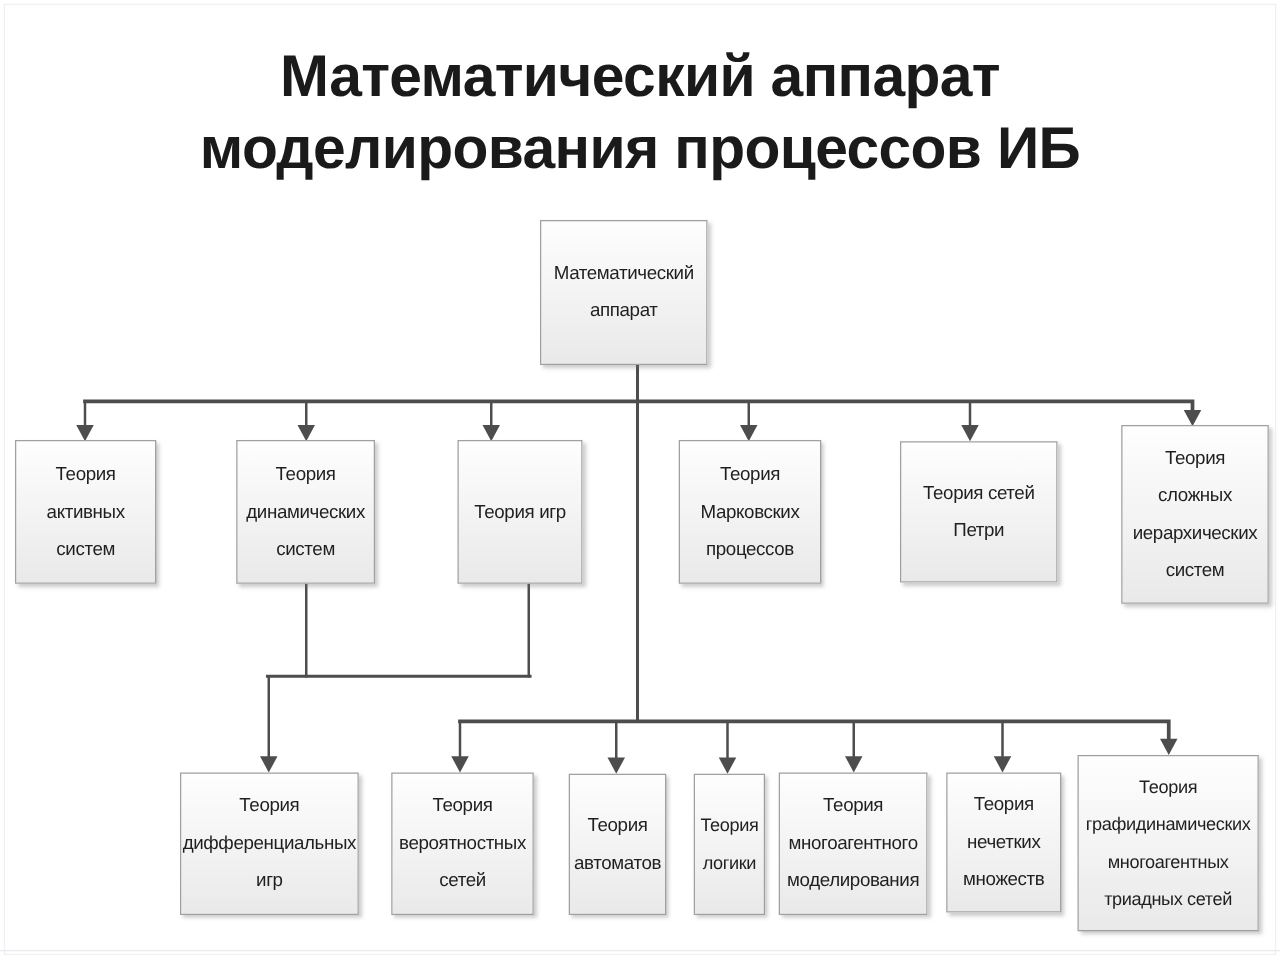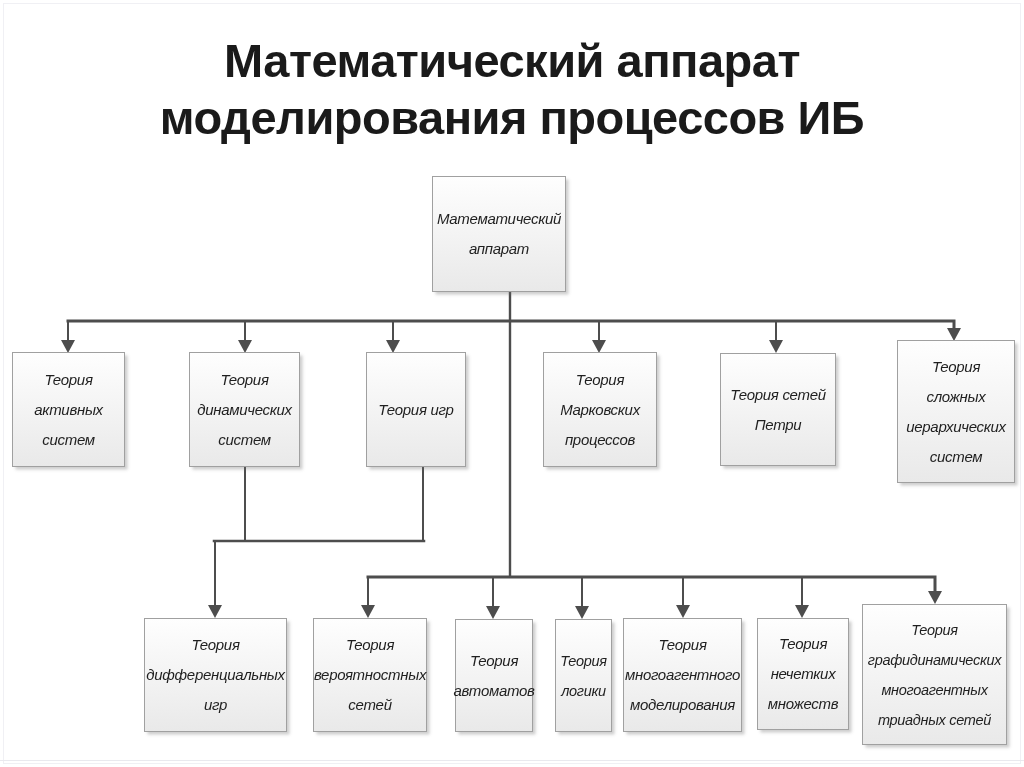--- a/index.html
+++ b/index.html
@@ -45,21 +45,20 @@
     position: absolute;
     display: flex; align-items: center; justify-content: center;
     text-align: center;
     font-size: 15px; line-height: 30px; letter-spacing: -0.3px;
     color: var(--text-color);
     white-space: pre-line;
     background: linear-gradient(to bottom, var(--box-bg-top) 0%, var(--box-bg-bottom) 100%);
     border: 1px solid var(--box-border);
     box-shadow: 2.5px 2.5px 3px rgba(110,110,110,0.35);
     padding: 6px;
-    font-style: italic;
   }
   .box.small { font-size: 14.5px; }
   svg.connectors {
     position: absolute; left: 0; top: 0;
     width: 1024px; height: 767px;
     pointer-events: none;
   }
   .connector { stroke: var(--line-color); fill: none; }
   .arrowhead { fill: var(--line-color); stroke: none; }
 </style>
@@ -117,21 +116,21 @@
   <div class="box" style="left:12px;  top:352px; width:113px; height:115px;">Теория
 активных
 систем</div>
   <div class="box" style="left:189px; top:352px; width:111px; height:115px;">Теория
 динамических
 систем</div>
   <div class="box" style="left:366px; top:352px; width:100px; height:115px;">Теория игр</div>
   <div class="box" style="left:543px; top:352px; width:114px; height:115px;">Теория
 Марковских
 процессов</div>
-  <div class="box" style="left:720px; top:353px; width:116px; height:113px;">Теория сетей
+  <div class="box" style="left:720px; top:353px; width:126px; height:113px;">Теория сетей
 Петри</div>
   <div class="box" style="left:897px; top:340px; width:118px; height:143px;">Теория
 сложных
 иерархических
 систем</div>
 
   <div class="box" style="left:144px; top:618px; width:143px; height:114px;">Теория
 дифференциальных
 игр</div>
   <div class="box" style="left:313px; top:618px; width:114px; height:114px;">Теория

